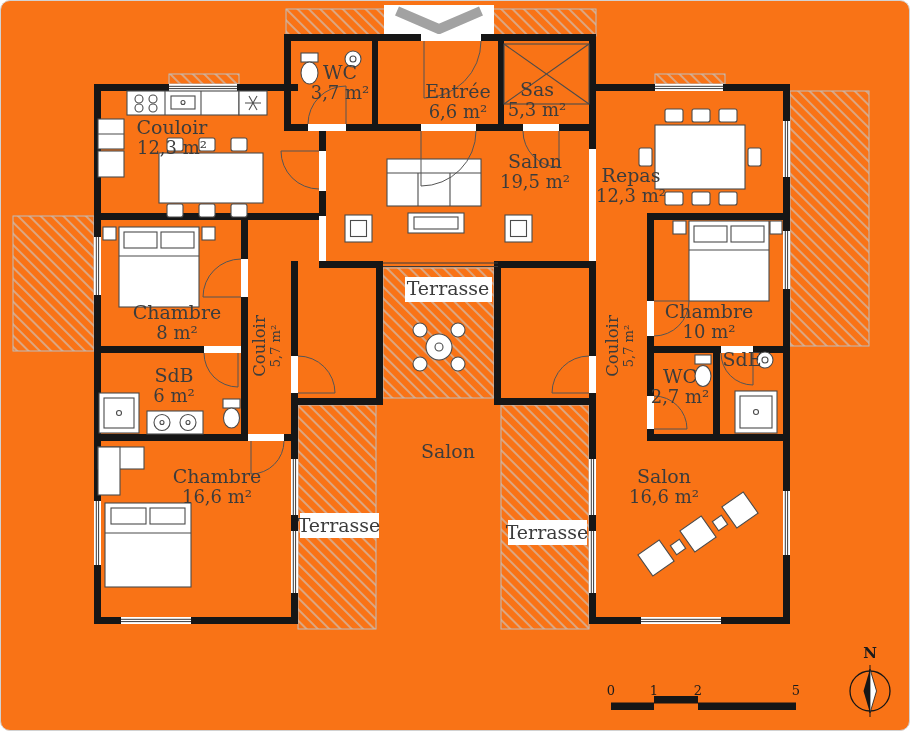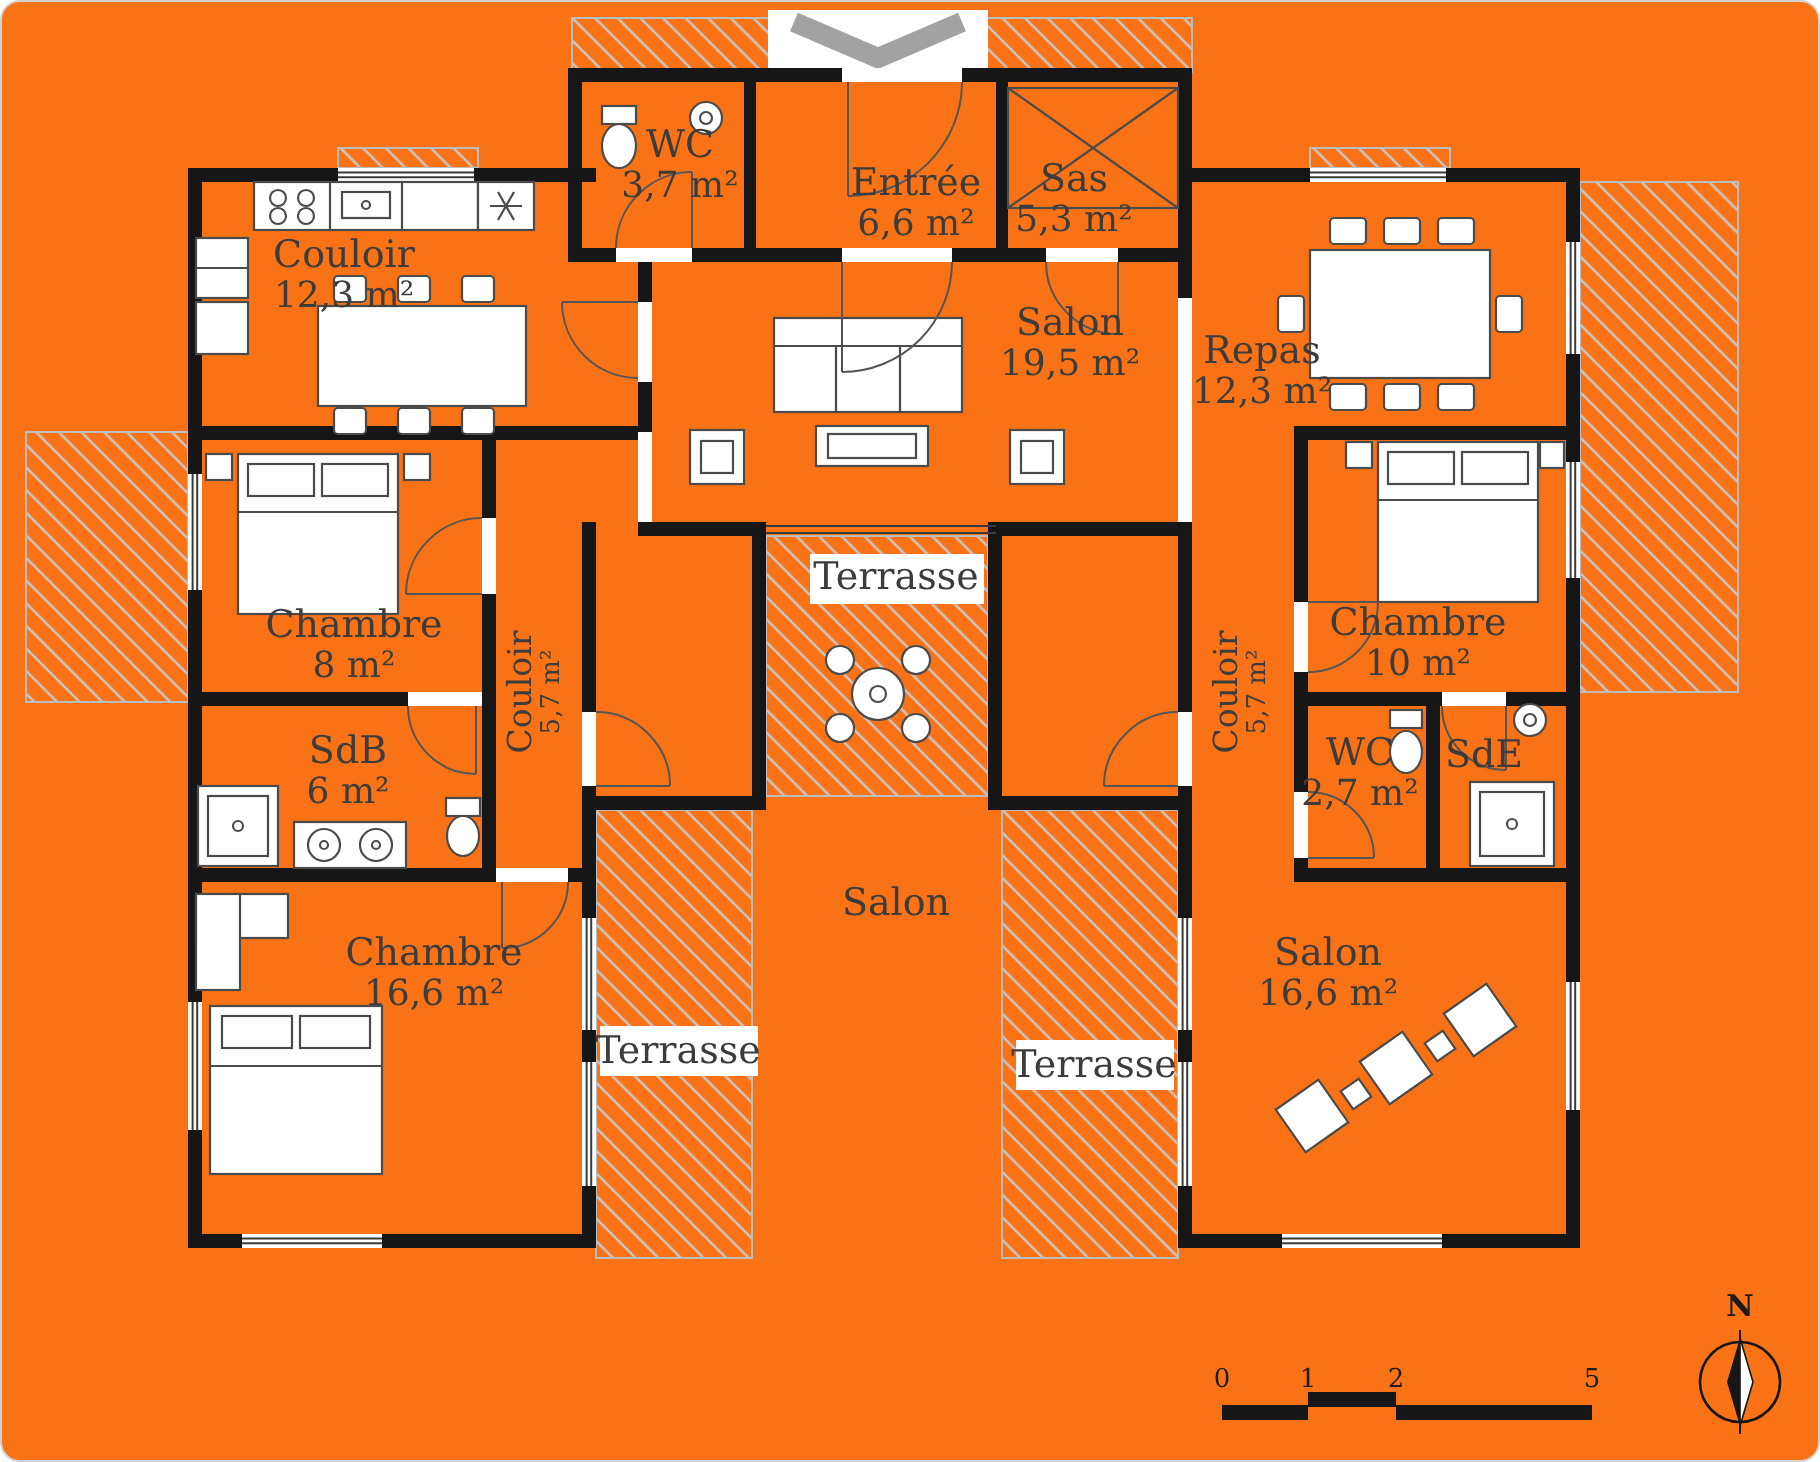--- a/index.html
+++ b/index.html
@@ -368,21 +368,21 @@
   <span class="ar">5,7 m²</span>
 </div>
 <div class="lbl" style="left:173px;top:385px">
   <span class="nm">SdB</span>
   <span class="ar">6 m²</span>
 </div>
 <div class="lbl" style="left:679px;top:386px">
   <span class="nm">WC</span>
   <span class="ar">2,7 m²</span>
 </div>
-<div class="lbl" style="left:741px;top:377px">
+<div class="lbl" style="left:741px;top:359px">
   <span class="nm">SdE</span>
 </div>
 <div class="lbl" style="left:216px;top:486px">
   <span class="nm">Chambre</span>
   <span class="ar">16,6 m²</span>
 </div>
 <div class="lbl" style="left:447px;top:451px">
   <span class="nm">Salon</span>
 </div>
 <div class="lbl" style="left:338px;top:525px">

